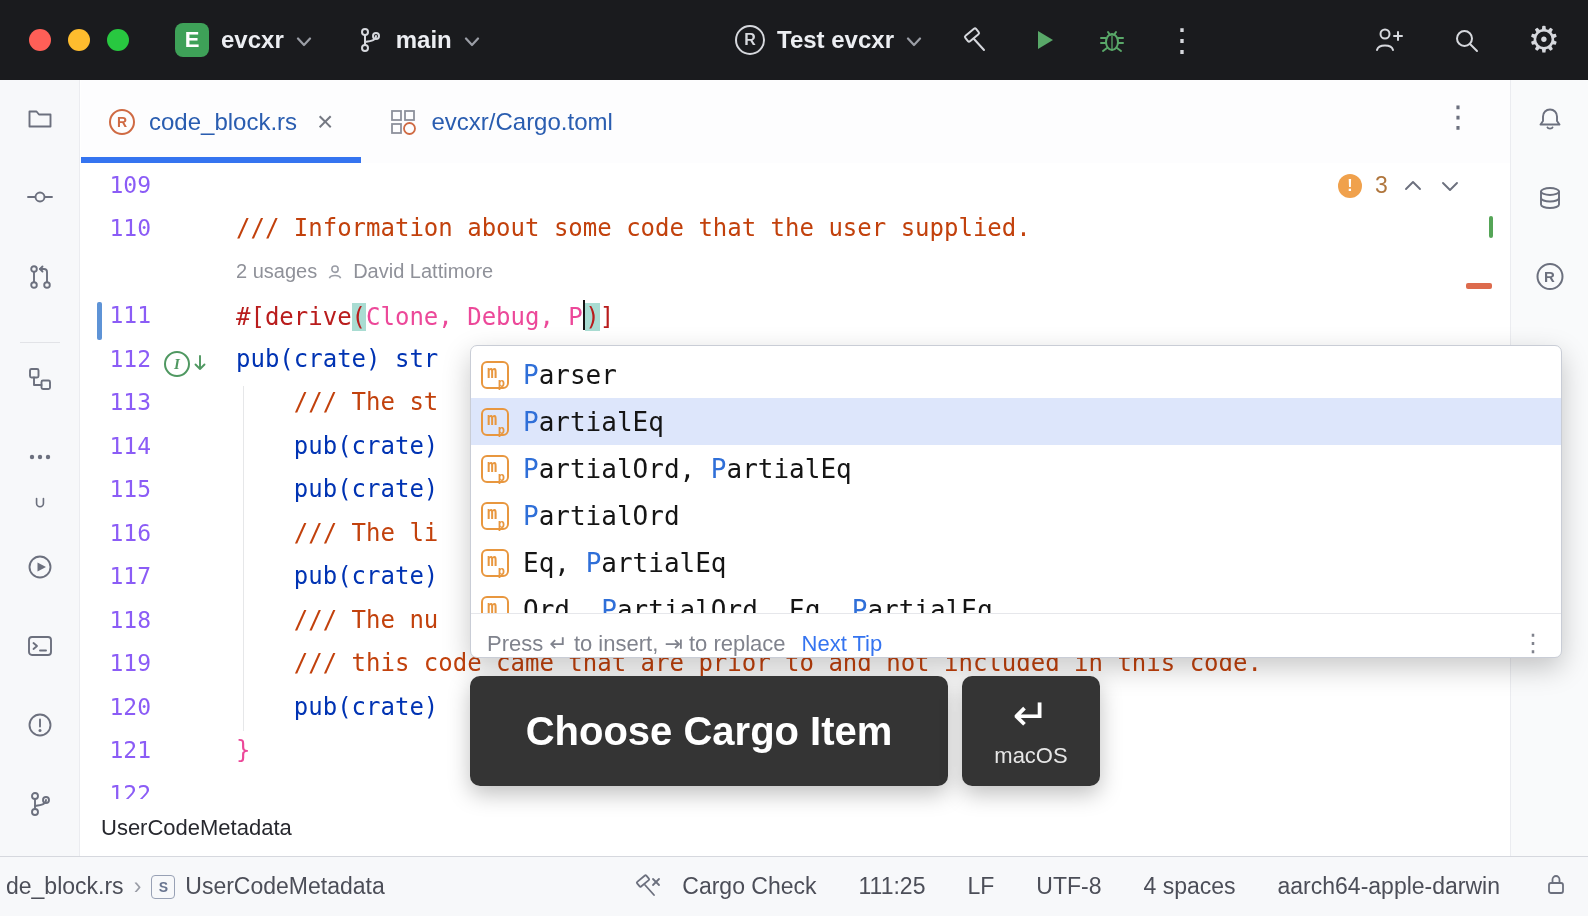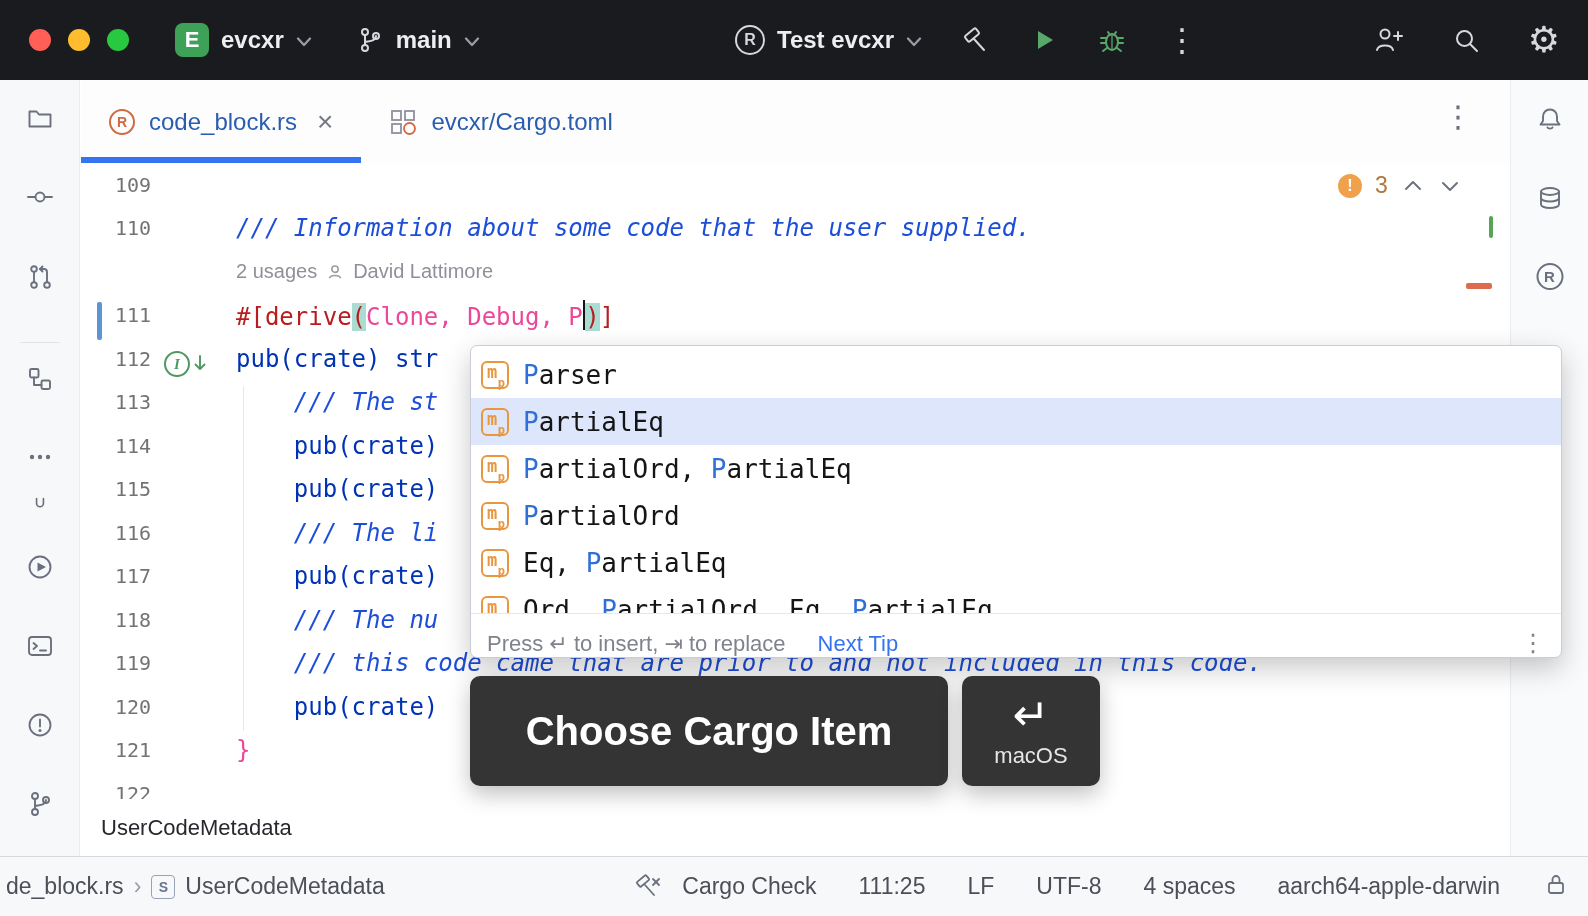--- a/index.html
+++ b/index.html
@@ -49,25 +49,25 @@
        font-size:24px;color:#2a5db0;white-space:nowrap;}
   .tab.active::after{content:"";position:absolute;left:0;right:0;bottom:0;height:6px;background:#3574f0;}
   .tab-close{font-size:28px;color:#757983;margin-left:6px;line-height:1}
   .tab-rust{width:26px;height:26px;border-radius:50%;border:2px solid #cf6a43;color:#cf6a43;
             font-weight:700;font-size:14px;display:flex;align-items:center;justify-content:center;flex:none}
   .tab-more{position:absolute;left:1443px;top:102px;font-size:30px;color:#6c707e;line-height:1}
 
   
   .code-area{position:absolute;left:81px;top:163px;width:1429px;height:637px;background:#fff;overflow:hidden;}
   .code-line{display:flex;align-items:center;height:43.5px;font-family:"DejaVu Sans Mono",monospace;font-size:24px;}
-  .ln{width:70px;flex:none;text-align:right;color:#737373;font-size:20px;}
+  .ln{width:70px;flex:none;text-align:right;color:#8b5cf6;font-size:23px;}
   .codetext{padding-left:85px;white-space:pre;color:#070707;}
   .seg{white-space:pre}
   .seg.kw{color:#0033b3}
-  .seg.comment{color:#1d4ed8;font-style:italic}
+  .seg.comment{color:#c2410c;}
   .seg.attr{color:#b91c1c}
   .seg.plain{color:#ec4899}
   .seg.hl{background:#a9dcd2}
   .caret{display:inline-block;width:2.5px;height:30px;background:#151515;vertical-align:-5px;}
   .inlay{margin-left:85px;display:flex;align-items:center;gap:9px;font-size:20px;color:#8f9199;
          font-family:"Liberation Sans",sans-serif;}
   .author-ico{width:18px;height:18px}
   .indent-guide{position:absolute;left:243px;top:386px;width:1px;height:345px;background:#e6e7e9;}
   .vcs-bar{position:absolute;left:97px;top:302px;width:5px;height:38px;background:#5e93d6;border-radius:2px;}
   .gutter-impl{position:absolute;left:164px;top:351px;display:flex;align-items:center;gap:3px;}
@@ -91,21 +91,21 @@
   .cmp-row{display:flex;align-items:center;gap:14px;height:47px;padding:0 10px;
            font-family:"DejaVu Sans Mono",monospace;font-size:26px;color:#151515;}
   .cmp-row.selected{background:#dde6fb;}
   .cmp-ico{width:28px;height:28px;flex:none;border:2px solid #e8973f;border-radius:6px;position:relative;
            color:#e8973f;font-family:"DejaVu Sans Mono",monospace;}
   .cmp-ico .m{position:absolute;left:4px;top:-1px;font-size:17px;font-weight:700;}
   .cmp-ico .p{position:absolute;right:2px;bottom:-3px;font-size:12px;font-weight:700;}
   .cmp-match{color:#2f6fd8}
   .cmp-footer{height:44px;border-top:1px solid #e6e7eb;display:flex;align-items:flex-end;
               padding:0 16px;font-size:22px;color:#80838d;font-family:"Liberation Sans",sans-serif;}
-  .cmp-footer .link{color:#3574f0;margin-left:32px;}
+  .cmp-footer .link{color:#3574f0;margin-left:16px;}
   .cmp-footer .spacer{flex:1}
   .cmp-footer .dots{font-size:24px;color:#80838d}
 
   
   .tt1{position:absolute;left:470px;top:676px;width:478px;height:110px;background:rgba(44,44,44,.96);
        border-radius:10px;display:flex;align-items:center;justify-content:center;color:#fff;
        font-size:40px;font-weight:700;z-index:12;box-shadow:0 8px 22px rgba(0,0,0,.25);}
   .tt2{position:absolute;left:962px;top:676px;width:138px;height:110px;background:rgba(44,44,44,.96);
        border-radius:10px;display:flex;flex-direction:column;align-items:center;justify-content:center;
        color:#fff;z-index:12;box-shadow:0 8px 22px rgba(0,0,0,.25);}

